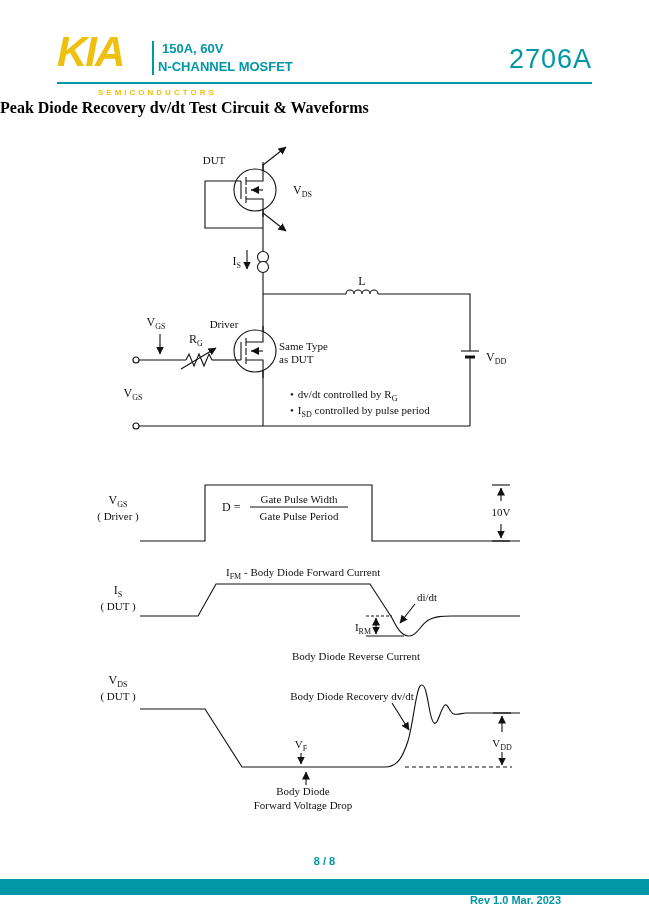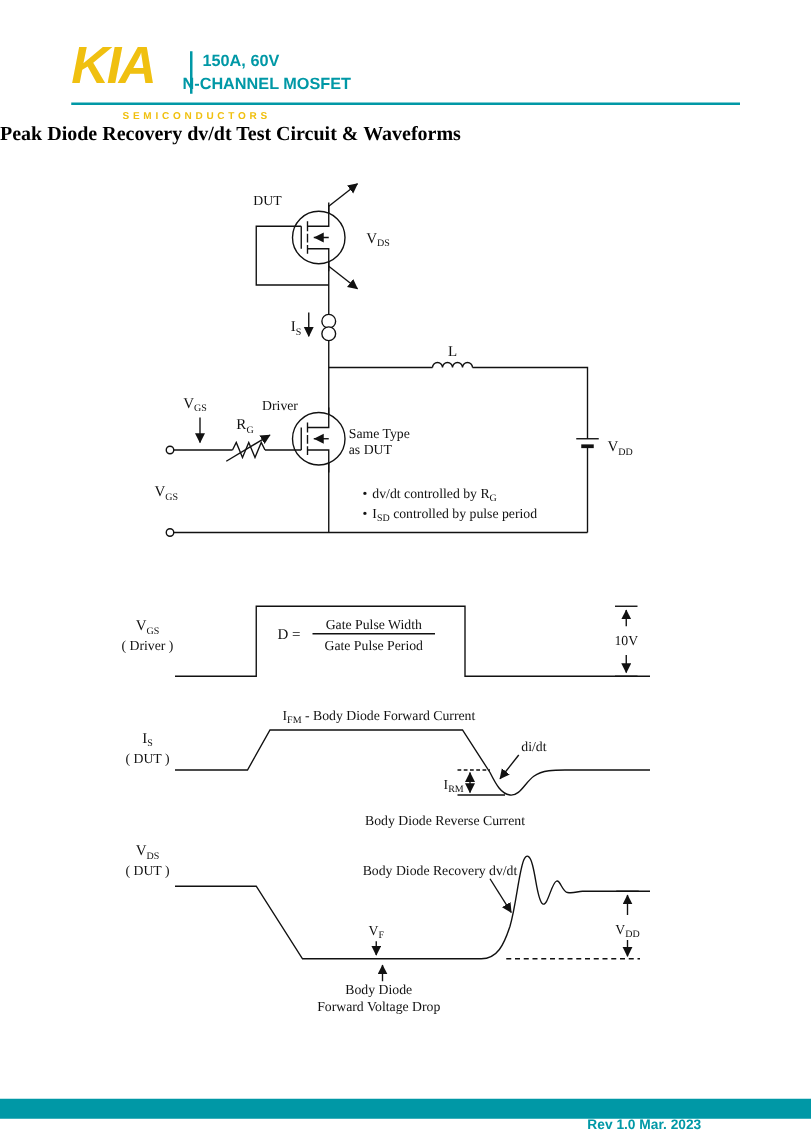--- a/index.html
+++ b/index.html
@@ -22,21 +22,22 @@
 </style>
 </head>
 <body>
 
 <div class="page">
 
   <div class="abs logo-text" style="left:57px; top:26px;">KIA</div>
   <div class="abs logo-sub" style="left:58px; top:84px;">SEMICONDUCTORS</div>
   <div class="abs h-rule" style="left:152px; top:37px; width:2px; height:34px;"></div>
   <div class="abs spec" style="left:162px; top:37px;">150A, 60V</div>
-  <div class="abs spec" style="left:146px; top:55px;">N-CHANNEL MOSFET</div>
+  <div class="abs spec" style="left:158px; top:55px;">N-CHANNEL MOSFET</div>
+  <div class="abs part-number" style="right:57px; top:40px;">2706A</div>
   <div class="abs h-rule" style="left:57px; top:78px; width:535px; height:2px;"></div>
   <div class="abs doc-title" style="left:0; top:95px;">Peak Diode Recovery dv/dt Test Circuit &amp; Waveforms</div>
 
   <svg class="abs" style="left:0; top:0;" width="649" height="917" viewBox="0 0 649 917">
     <defs>
       <marker id="arr" markerWidth="9" markerHeight="9" refX="7.5" refY="4" orient="auto-start-reverse" markerUnits="userSpaceOnUse">
         <path d="M0,0 L8,4 L0,8 Z" fill="#111" stroke="none"></path>
       </marker>
     </defs>
 
@@ -156,15 +157,16 @@
       <text x="118" y="680" text-anchor="middle"><tspan>V</tspan><tspan dy="3" font-size="8">DS</tspan></text>
       <text x="118" y="696" text-anchor="middle" class="t11">( DUT )</text>
       <text x="352" y="696" text-anchor="middle" class="t11">Body Diode Recovery dv/dt</text>
       <text x="301" y="744" text-anchor="middle" class="t11"><tspan>V</tspan><tspan dy="2.5" font-size="8">F</tspan></text>
       <text x="502" y="743" text-anchor="middle" class="t11"><tspan>V</tspan><tspan dy="2.5" font-size="8">DD</tspan></text>
       <text x="303" y="791" text-anchor="middle" class="t11">Body Diode</text>
       <text x="303" y="805" text-anchor="middle" class="t11">Forward Voltage Drop</text>
     </g>
   </svg>
 
+  <div class="abs footer-text" style="left:0; top:851px; width:100%; text-align:center;">8 / 8</div>
   <div class="abs footer-text" style="right:88px; top:890px;">Rev 1.0 Mar. 2023</div>
   <div class="abs" style="left:0; top:875px; width:100%; height:16px; background:var(--teal);"></div>
 </div>
 
 </body></html>

